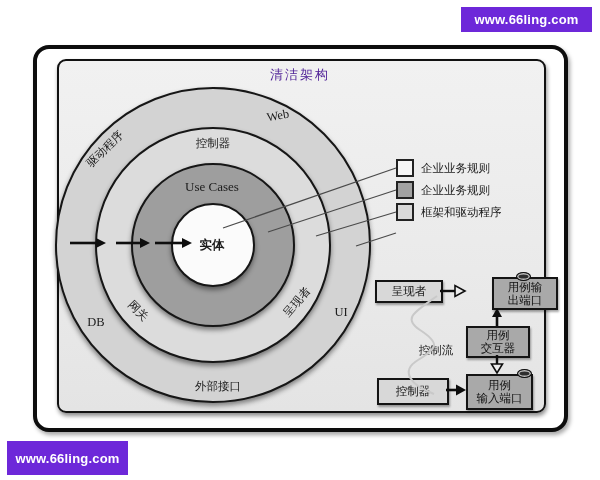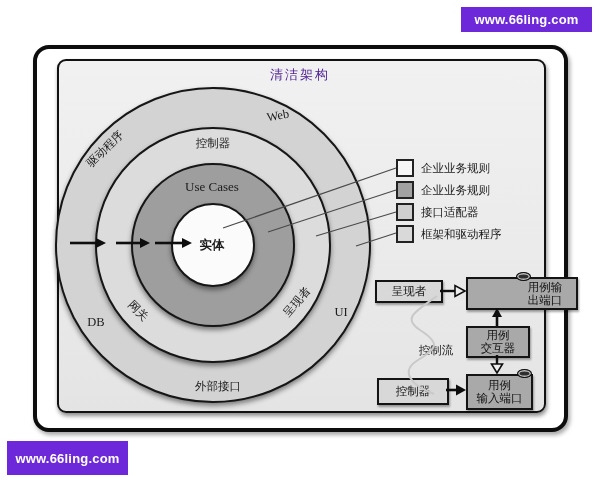--- a/index.html
+++ b/index.html
@@ -74,21 +74,21 @@
   
   .flow-box{
     border:2px solid #141414;color:#111111;
     display:flex;flex-direction:column;align-items:center;justify-content:center;
     font-size:11.5px;line-height:13px;text-align:center;
     box-shadow:1px 2px 2px rgba(0,0,0,0.35);
   }
   .flow-light{background:#d8d8d8;}
   .flow-dark{background:#a9a9a9;}
   #presenter-box{left:375px;top:280px;width:64px;height:19px;}
-  #output-port-box{left:466px;top:277px;width:62px;height:29px;padding-left:46px;}
+  #output-port-box{left:492px;top:277px;width:62px;height:29px;}
   #interactor-box{left:466px;top:326px;width:60px;height:28px;}
   #controller-box{left:377px;top:378px;width:68px;height:23px;}
   #input-port-box{left:466px;top:374px;width:63px;height:32px;}
   #control-flow-label{left:409px;top:350px;transform:translate(-50%,-50%);font-size:11.5px;color:#222;margin-left:27px;}
 
   .iface-marker{
     width:13px;height:7px;border-radius:50%;
     background:#2e2e2e;border:1px solid #111;
     box-shadow:inset 0 0 0 1.5px #bdbdbd;
   }
@@ -126,24 +126,20 @@
 <div class="abs" id="legend">
   <div class="legend-item">
     <span class="legend-swatch" style="background-color: rgb(246, 246, 246);"></span>
     <span class="legend-label">企业业务规则</span>
   </div>
   <div class="legend-item">
     <span class="legend-swatch" style="background-color: rgb(162, 162, 162);"></span>
     <span class="legend-label">企业业务规则</span>
   </div>
   <div class="legend-item">
-    <span class="legend-swatch" style="background-color: rgb(207, 207, 207);"></span>
-    <span class="legend-label">接口适配器</span>
-  </div>
-  <div class="legend-item">
     <span class="legend-swatch" style="background-color: rgb(217, 217, 217);"></span>
     <span class="legend-label">框架和驱动程序</span>
   </div>
 </div>
 
 <div class="abs flow-box flow-light" id="presenter-box">
   <span>呈现者</span>
 </div>
 <div class="abs flow-box flow-dark" id="output-port-box">
   <span>用例输</span>

